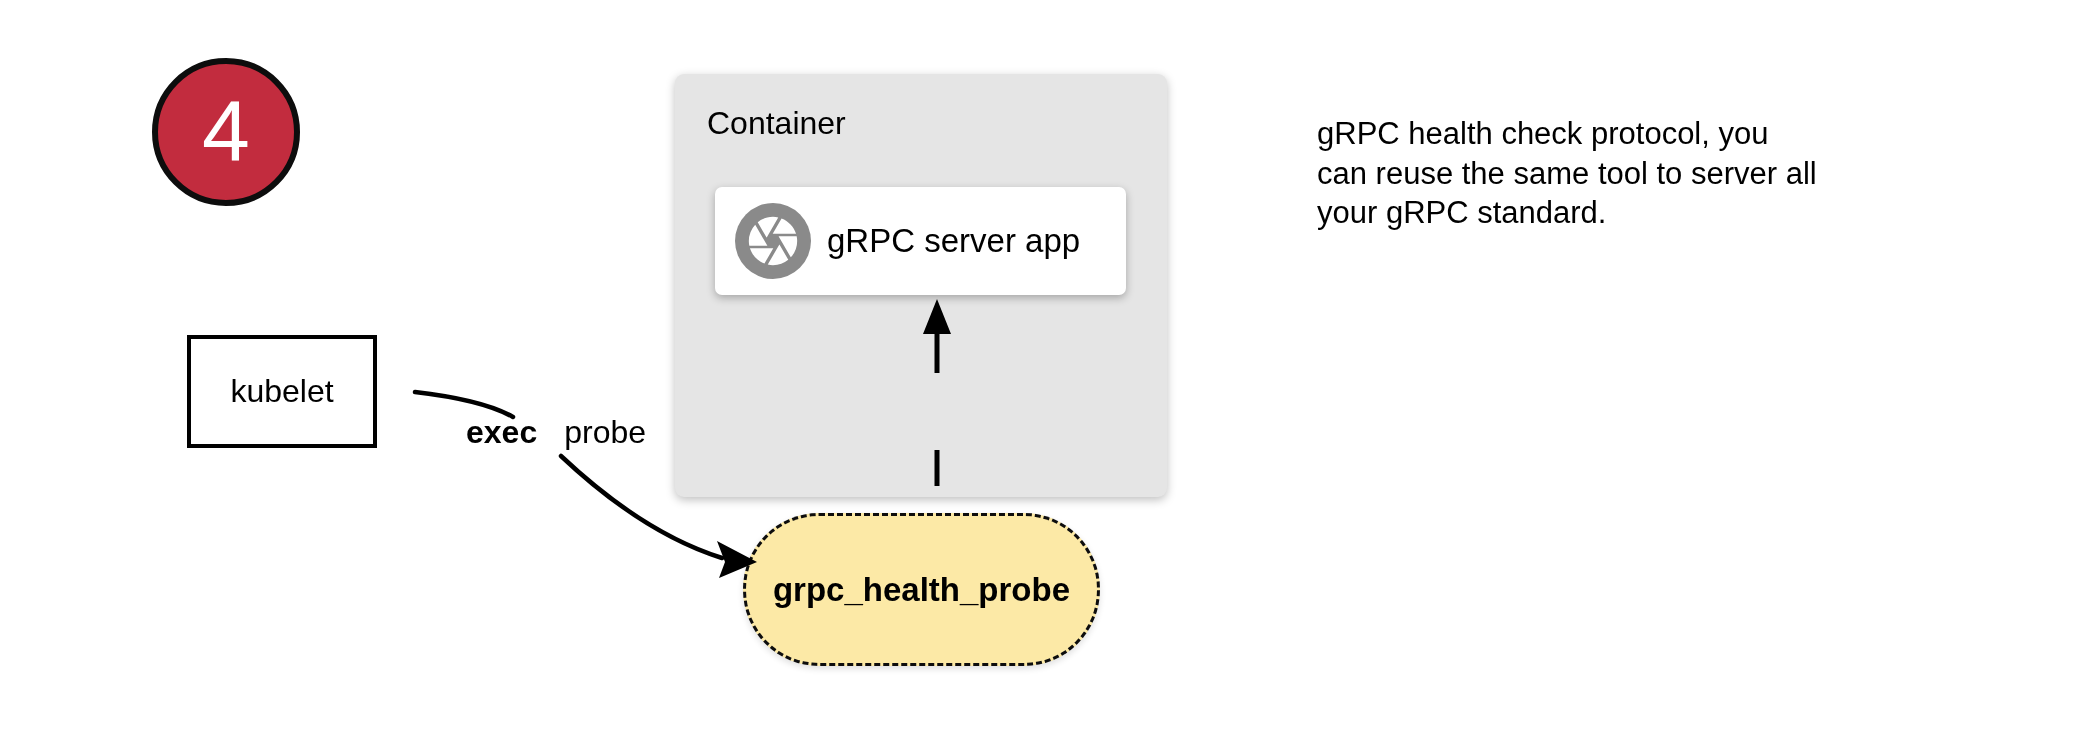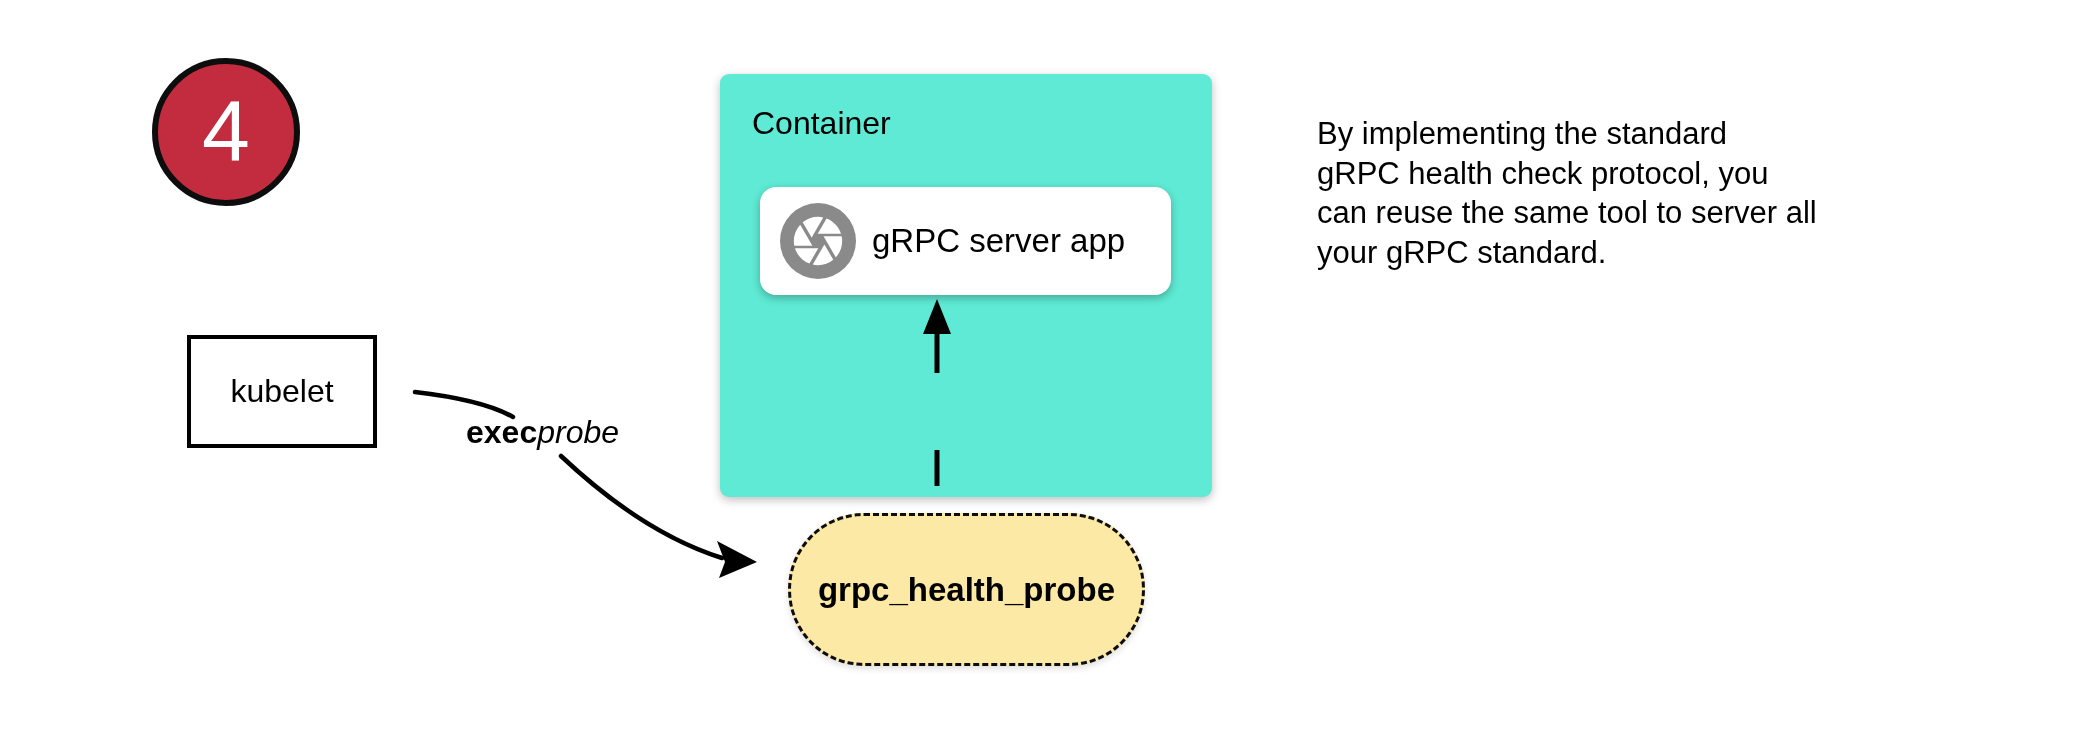--- a/index.html
+++ b/index.html
@@ -21,30 +21,30 @@
   }
   
   .kubelet-box{
     position:absolute;left:187px;top:335px;width:190px;height:113px;
     box-sizing:border-box;background:#fff;border:4px solid #000;
     display:flex;align-items:center;justify-content:center;
     font-size:32px;
   }
   
   .container-box{
-    position:absolute;left:720px;top:74px;width:492px;height:423px;
-    background:#5eead4;border-radius:9px;
+    position:absolute;left:675px;top:74px;width:492px;height:423px;
+    background:#e5e5e5;border-radius:9px;
     box-shadow:0 3px 10px rgba(0,0,0,0.25);
   }
   .container-title{
     position:absolute;left:32px;top:31px;font-size:32px;
   }
   .server-card{
     position:absolute;left:40px;top:113px;width:411px;height:108px;
-    background:#ffffff;border-radius:16px;
+    background:#ffffff;border-radius:7px;
     box-shadow:0 3px 8px rgba(0,0,0,0.28);
     display:flex;align-items:center;
   }
   .shutter-icon{
     width:76px;height:76px;margin-left:20px;flex:0 0 auto;
     border-radius:50%;background:#8A8A8A;
     display:flex;align-items:center;justify-content:center;
   }
   .shutter-icon svg{display:block;}
   .server-card-label{margin-left:16px;font-size:33px;}
@@ -57,21 +57,21 @@
     text-align:center;
     margin-top:28px;
   }
   .pill-line1{font-size:33px;font-weight:bold;line-height:40px;}
   .pill-line2{font-size:32px;line-height:38px;}
   
   .exec-label{
     position:absolute;left:455px;top:414px;font-size:32px;white-space:nowrap;
   }
   .exec-label b{font-weight:bold;margin-left:11px;}
-  .exec-rest{margin-left:0;font-style:italic;}
+  .exec-rest{margin-left:27px;}
   .protocol-label{
     position:absolute;left:937px;top:372px;transform:translateX(-50%);
     font-size:31px;line-height:38px;text-align:center;white-space:nowrap;
   }
   
   .note{
     position:absolute;left:1317px;top:114px;
     font-size:31px;line-height:39.5px;white-space:nowrap;
   }
   
@@ -124,20 +124,19 @@
     </g>
   </svg>
 
   <div class="label-layer">
     <div class="exec-label">
       <b>exec</b><span class="exec-rest">probe</span>
     </div>
 
 
     <div class="note">
-      <div>By implementing the standard</div>
       <div>gRPC health check protocol, you</div>
       <div>can reuse the same tool to server all</div>
       <div>your gRPC standard.</div>
     </div>
   </div>
 
 </div>
 
 </body></html>

